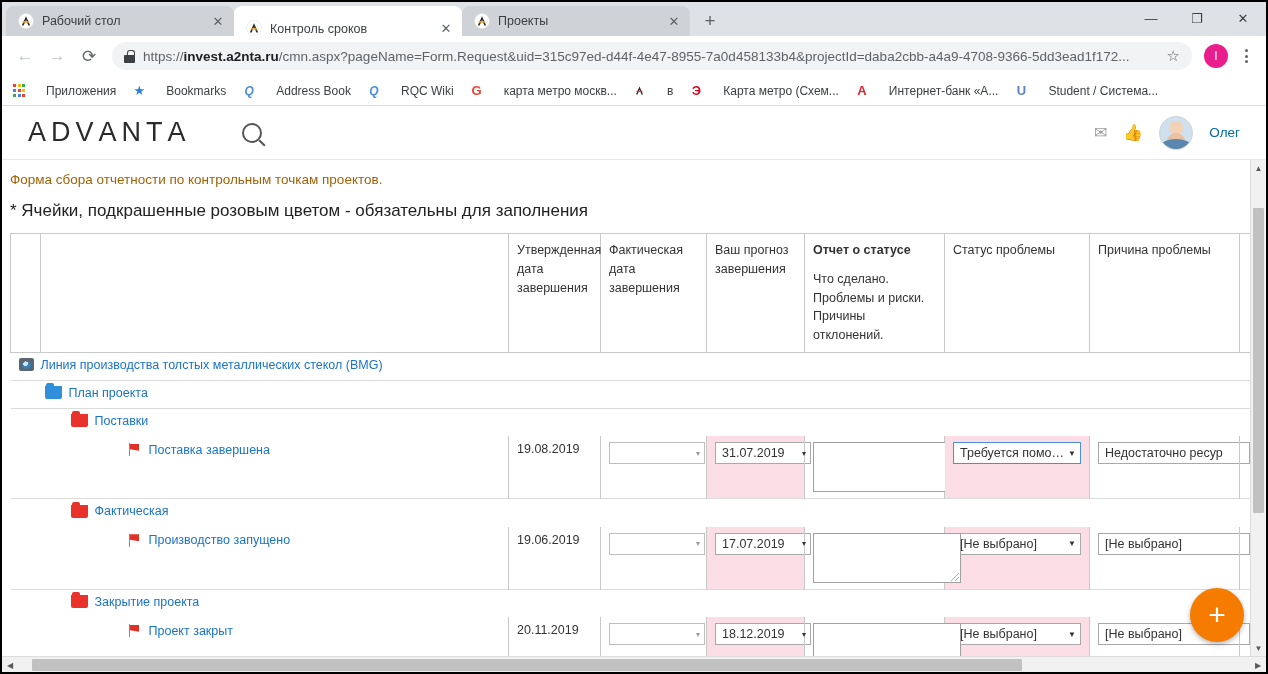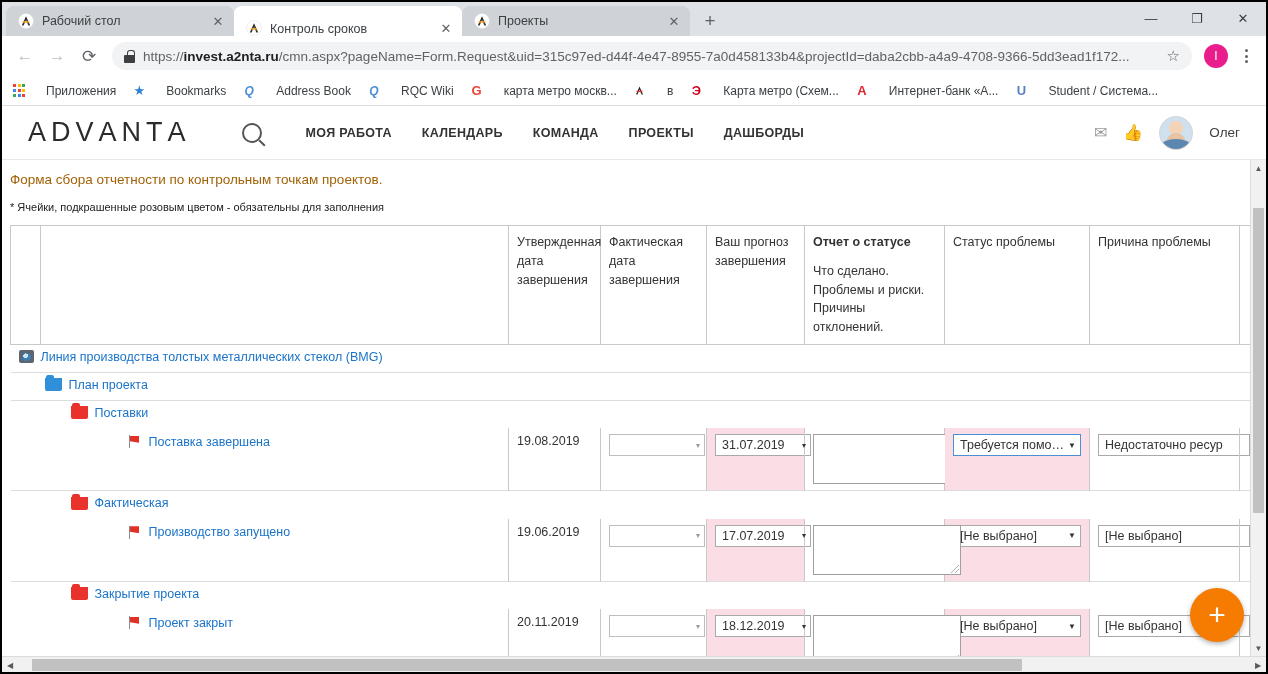--- a/index.html
+++ b/index.html
@@ -166,29 +166,29 @@
     border: 1px solid #d4d4d4; position: relative; overflow: hidden;
   }
   .user-pic:before {
     content:""; position:absolute; left:50%; top:52%; transform:translateX(-50%);
     width:20px; height:20px; border-radius:50% 50% 40% 40%; background:#e8c3a3;
   }
   .user-pic:after {
     content:""; position:absolute; left:50%; bottom:-4px; transform:translateX(-50%);
     width:30px; height:14px; border-radius:50% 50% 0 0; background:#5b86b0;
   }
-  .username { color: #404040; font-size: 13.5px; }
+  .username { color: #0369a1; font-size: 13.5px; }
 
   
   .formbody {
     flex: 1; overflow: hidden; position: relative; background: #fff;
   }
   .form-inner { padding: 12px 0 0 8px; }
   .form-title { font-size: 13.5px; color: #a16207; margin-bottom: 14px; }
-  .form-note { font-size: 11px; color: #222; margin-bottom: 12px; }
+  .form-note { font-size: 17px; color: #222; margin-bottom: 12px; }
 
   table.grid { border-collapse: collapse; table-layout: fixed; width: 1420px; }
   table.grid th, table.grid td {
     border: 1px solid #c9c9c9; vertical-align: top;
     font-size: 12.5px; color: #333; padding: 7px 8px;
   }
   table.grid th { font-weight: 400; text-align: left; line-height: 1.5; }
   th.c-spacer { width: 30px; }
   th.c-name   { width: 468px; }
   th.c-appr   { width: 92px; }
@@ -446,27 +446,20 @@
       <div class="logo">
         <span>A</span>
         <span>D</span>
         <span>V</span>
         <span>A</span>
         <span>N</span>
         <span>T</span>
         <span>A</span>
       </div>
       <div class="search-ico"></div>
-      <div class="navmenu">
-        <span>МОЯ РАБОТА</span>
-        <span>КАЛЕНДАРЬ</span>
-        <span>КОМАНДА</span>
-        <span>ПРОЕКТЫ</span>
-        <span>ДАШБОРДЫ</span>
-      </div>
       <div class="hdr-right">
         <span class="hdr-ico">✉</span>
         <span class="hdr-ico">👍</span>
         <span class="user-pic"></span>
         <span class="username">Олег</span>
       </div>
     </div>
 
     <div class="formbody">
       <div class="form-inner">

